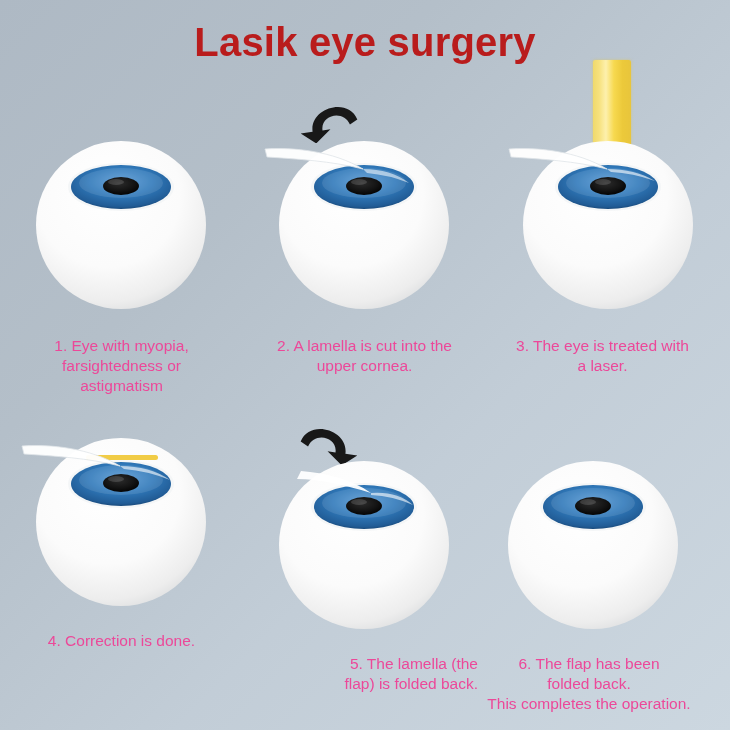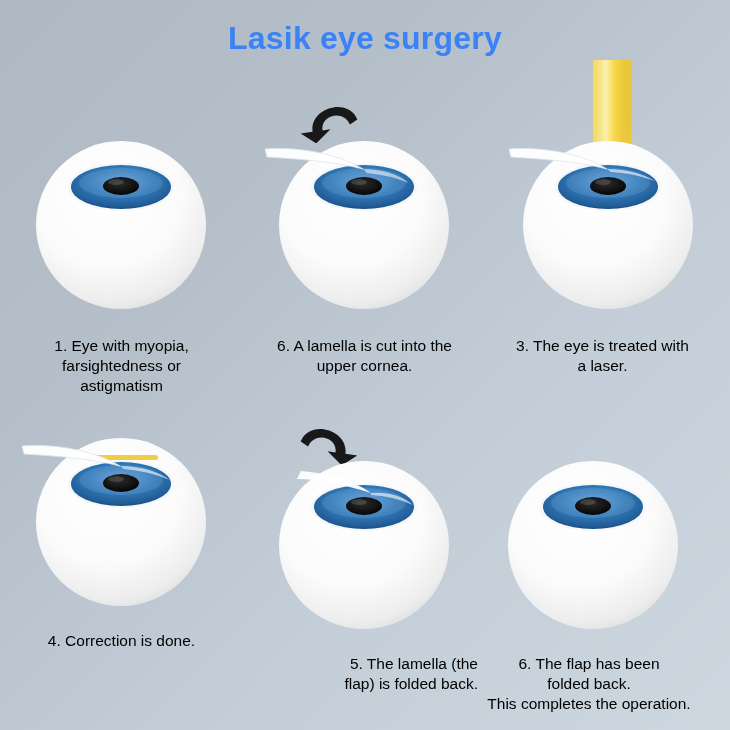--- a/index.html
+++ b/index.html
@@ -19,41 +19,41 @@
     height: 730px;
   }
 
   
   #title {
     position: absolute;
     top: 20px;
     left: 0;
     width: 730px;
     text-align: center;
-    font-size: 32px;
+    font-size: 40px;
     font-weight: bold;
-    color: #3b82f6;
+    color: #b91c1c;
     letter-spacing: 0.2px;
   }
 
   
   .step {
     position: absolute;
     width: 243px;
   }
   .stage {
     position: relative;
     width: 243px;
     height: 225px;
   }
   .caption {
     text-align: center;
     font-size: 15.5px;
     line-height: 20px;
-    color: #000000;
+    color: #ec4899;
     white-space: pre-line;
   }
 
   
   #step-1 { left: 0px;   top: 105px; }
   #step-2 { left: 243px; top: 105px; }
   #step-3 { left: 487px; top: 105px; }
   #step-4 { left: 0px;   top: 402px; }
   #step-5 { left: 243px; top: 425px; }
   #step-6 { left: 472px; top: 425px; }
@@ -183,21 +183,21 @@
           <ellipse cx="93" cy="60" rx="50" ry="22" fill="url(#iris2)"></ellipse>
           <ellipse cx="93" cy="56" rx="42" ry="15" fill="#ffffff" opacity="0.10"></ellipse>
           <ellipse cx="93" cy="59" rx="18" ry="9" fill="url(#pupil2)"></ellipse>
           <ellipse cx="88" cy="55" rx="8" ry="3" fill="#ffffff" opacity="0.14"></ellipse>
           <path d="M-6 22 C22 20, 62 24, 92 42 C60 34, 26 32, -4 30 Z" fill="#ffffff" opacity="0.96"></path>
           <path d="M-6 22 C22 20, 62 24, 92 42 C60 34, 26 32, -4 30 Z" fill="none" stroke="#dfe4e8" stroke-width="0.8"></path>
           <path d="M92 42 Q120 42 138 56 Q118 48 96 46 Z" fill="#ffffff" opacity="0.55"></path>
         </svg>
       </div>
     </div>
-    <div class="caption">6. A lamella is cut into the
+    <div class="caption">2. A lamella is cut into the
 upper cornea.</div>
   </div>
 
   <div class="step" id="step-3">
     <div class="stage">
       <div class="laser"></div>
       <div class="eye">
         <svg viewBox="0 0 186 186">
           <defs>
             <radialGradient id="sclera3" cx="42%" cy="32%" r="78%">

